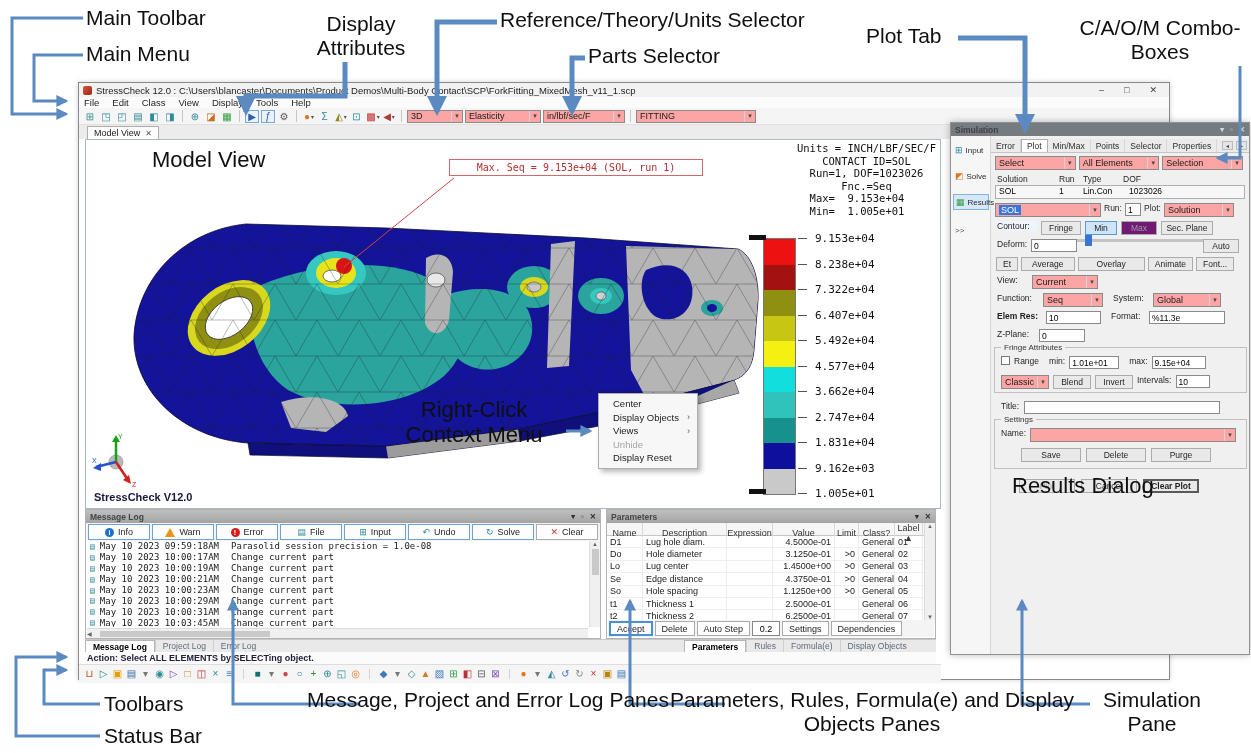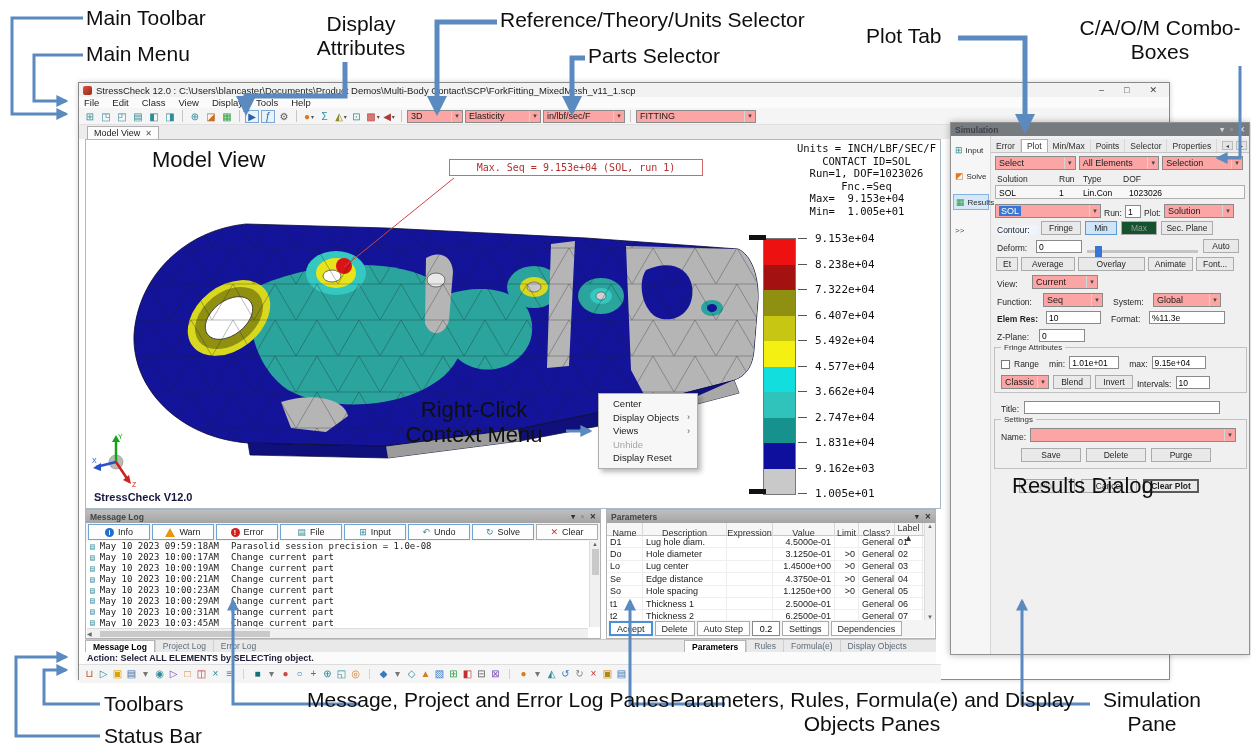--- a/index.html
+++ b/index.html
@@ -130,29 +130,29 @@
   .rit { position:absolute; left:2px; width:36px; height:16px; display:flex; align-items:center; gap:3px;
          font-size:8px; color:#2c2c2c; padding-left:2px; }
   .rit.sel { background:#d6e7f8; border:1px solid #85b3e0; }
   .ri { font-size:9px; }
   #stabs { position:absolute; left:40px; top:16px; right:0; height:14px; display:flex; background:#ebebeb;
            border-bottom:1px solid #c4c4c4; font-size:8.5px; overflow:hidden; }
   .stab { padding:0 5px; display:flex; align-items:center; color:#2e2e2e; border-right:1px solid #d8d8d8; }
   #stabs span.stab:nth-of-type(2) { background:#fff; border:1px solid #b0b0b0; border-bottom:none; }
   .tsc { width:11px; display:flex; align-items:center; justify-content:center; font-size:6px; color:#444;
          border:1px solid #bbb; background:#e4e4e4; margin:2px 1px; }
-  .srow { position:absolute; display:flex; align-items:flex-end; }
+  .srow { position:absolute; display:flex; align-items:flex-start; }
   .slb { font-size:8.5px; color:#1f1f1f; }
   .slb.b { font-weight:bold; }
   .sin { border:1px solid #8a8a8a; background:#fff; font-size:8.5px; height:13px; padding:0 2px; width:100%; }
   .sbt { border:1px solid #ababab; background:#e9e9e9; font-size:8.5px; height:14px; display:flex;
          align-items:center; justify-content:center; color:#1f1f1f; }
   .scontour span:nth-of-type(1) { border-color:#5b9bd5; background:#eef5fc; }
   .scontour span:nth-of-type(3) { border-color:#5b9bd5; background:#cfe4f7; }
-  .scontour span:nth-of-type(4) { color:#9b9b9b; background:#14532d; }
+  .scontour span:nth-of-type(4) { color:#9b9b9b; background:#701a75; }
   .sfoot span:nth-of-type(1) { color:#9b9b9b; }
   .sfoot span:nth-of-type(3) { font-weight:bold; border:2px solid #5a5a5a; }
   .grp { position:absolute; border:1px solid #c0c0c0; }
   .grp .leg { position:absolute; top:-5px; left:6px; background:#f0f0f0; padding:0 3px; font-size:8px; color:#333; }
   .track { height:3px; background:#c4c4c4; flex:1; position:relative; }
   .thumbv { position:absolute; left:8px; top:-4px; width:7px; height:11px; background:#3875d7; }
   .selblue { background:#3875d7; color:#fff; padding:0 2px; }
   .chk { width:9px; height:9px; border:1px solid #777; background:#fff; display:inline-block; }
 </style>
 </head>
@@ -860,21 +860,21 @@
   </div>
 
   <div class="srow scontour" style="left:46px;top:98px;gap:4px">
     <span class="slb" style="width:40px">Contour:</span>
     <span class="sbt" style="width:40px">Fringe</span>
     <span class="sbt" style="width:32px">Min</span>
     <span class="sbt" style="width:36px">Max</span>
     <span class="sbt" style="width:52px">Sec. Plane</span>
   </div>
 
-  <div class="srow" style="left:46px;top:116px;right:10px;gap:5px">
+  <div class="srow" style="left:46px;top:116px;right:10px;">
     <span class="slb" style="width:34px">Deform:</span>
     <input class="sin" style="width: 46px;" value="0">
     <span class="track">
         <span class="thumbv"></span>
       </span>
     <span class="sbt" style="width:36px">Auto</span>
   </div>
 
   <div class="srow" style="left:45px;top:134px;gap:3px">
 

